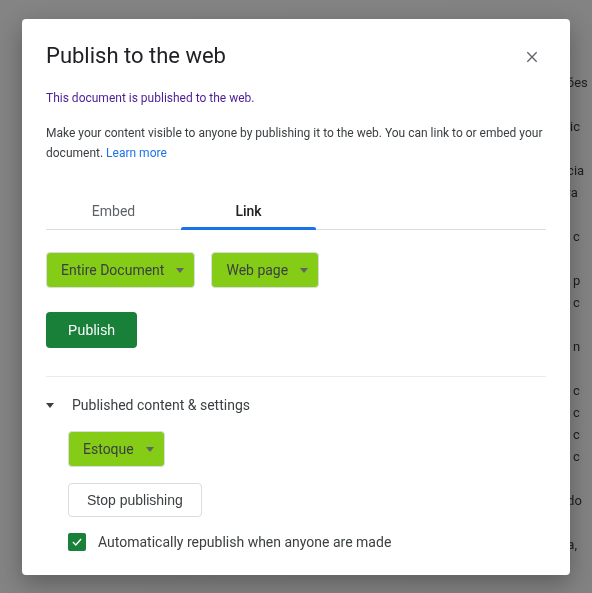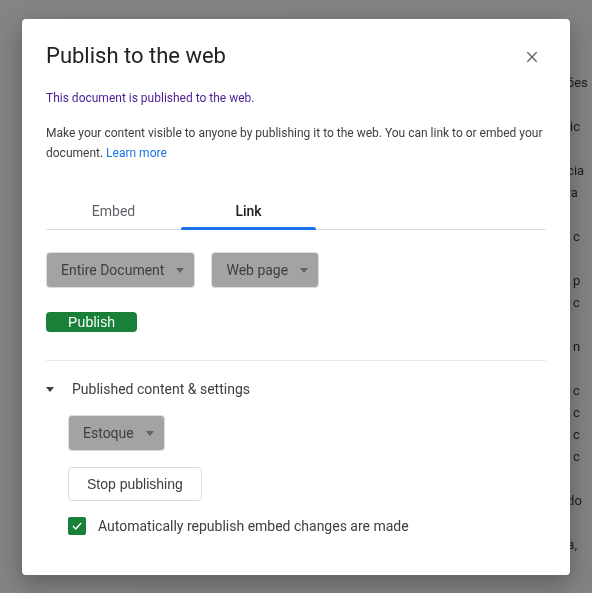--- a/index.html
+++ b/index.html
@@ -41,28 +41,28 @@
   .tabs { display:flex; border-bottom:1px solid #dadce0; margin-top:30px; }
   .tab { width:135px; text-align:center; font-size:14px; color:#5f6368; padding:10px 0; cursor:pointer; position:relative; }
   .tab.active { color:#202124; font-weight:500; }
   .tab.active::after { content:""; position:absolute; left:0; right:0; bottom:-1px; height:3px; background:#1a73e8; border-radius:2px 2px 0 0; }
 
   .row { display:flex; gap:16px; margin-top:22px; }
   .dd {
     border:1px solid #dadce0; border-radius:4px;
     height:36px; display:flex; align-items:center;
     padding:0 10px 0 14px; font-size:14px; color:#3c4043;
-    cursor:pointer; background:#a3a3a3; gap:8px;
+    cursor:pointer; background:#84cc16; gap:8px;
   }
   .dd .caret { border-left:4px solid transparent; border-right:4px solid transparent; border-top:5px solid #5f6368; margin-left:4px; }
 
   .publish-btn {
     margin-top:24px;
     background:#188038; color:#fff; border:none;
-    height:20px; padding:0 22px; border-radius:4px;
+    height:36px; padding:0 22px; border-radius:4px;
     font-size:14px; font-weight:500; cursor:pointer;
     width:fit-content; letter-spacing:0.2px;
   }
 
   .divider { height:1px; background:#e8eaed; margin-top:28px; }
 
   .section-head { display:flex; align-items:center; gap:18px; margin-top:20px; cursor:pointer; }
   .section-head .tri { border-left:4px solid transparent; border-right:4px solid transparent; border-top:5px solid #3c4043; }
   .section-head span.lbl { font-size:14px; color:#3c4043; }
 
@@ -160,17 +160,17 @@
     </div>
 
     <button class="stop-btn">Stop publishing</button>
 
     <div class="chk-row">
       <div class="chk">
         <svg viewBox="0 0 24 24">
             <path d="M5 12 L10 17 L19 7"></path>
           </svg>
       </div>
-      <div class="chk-label">Automatically republish embed changes are made</div>
+      <div class="chk-label">Automatically republish when anyone are made</div>
     </div>
   </div>
 
 </div>
 
 </body></html>

